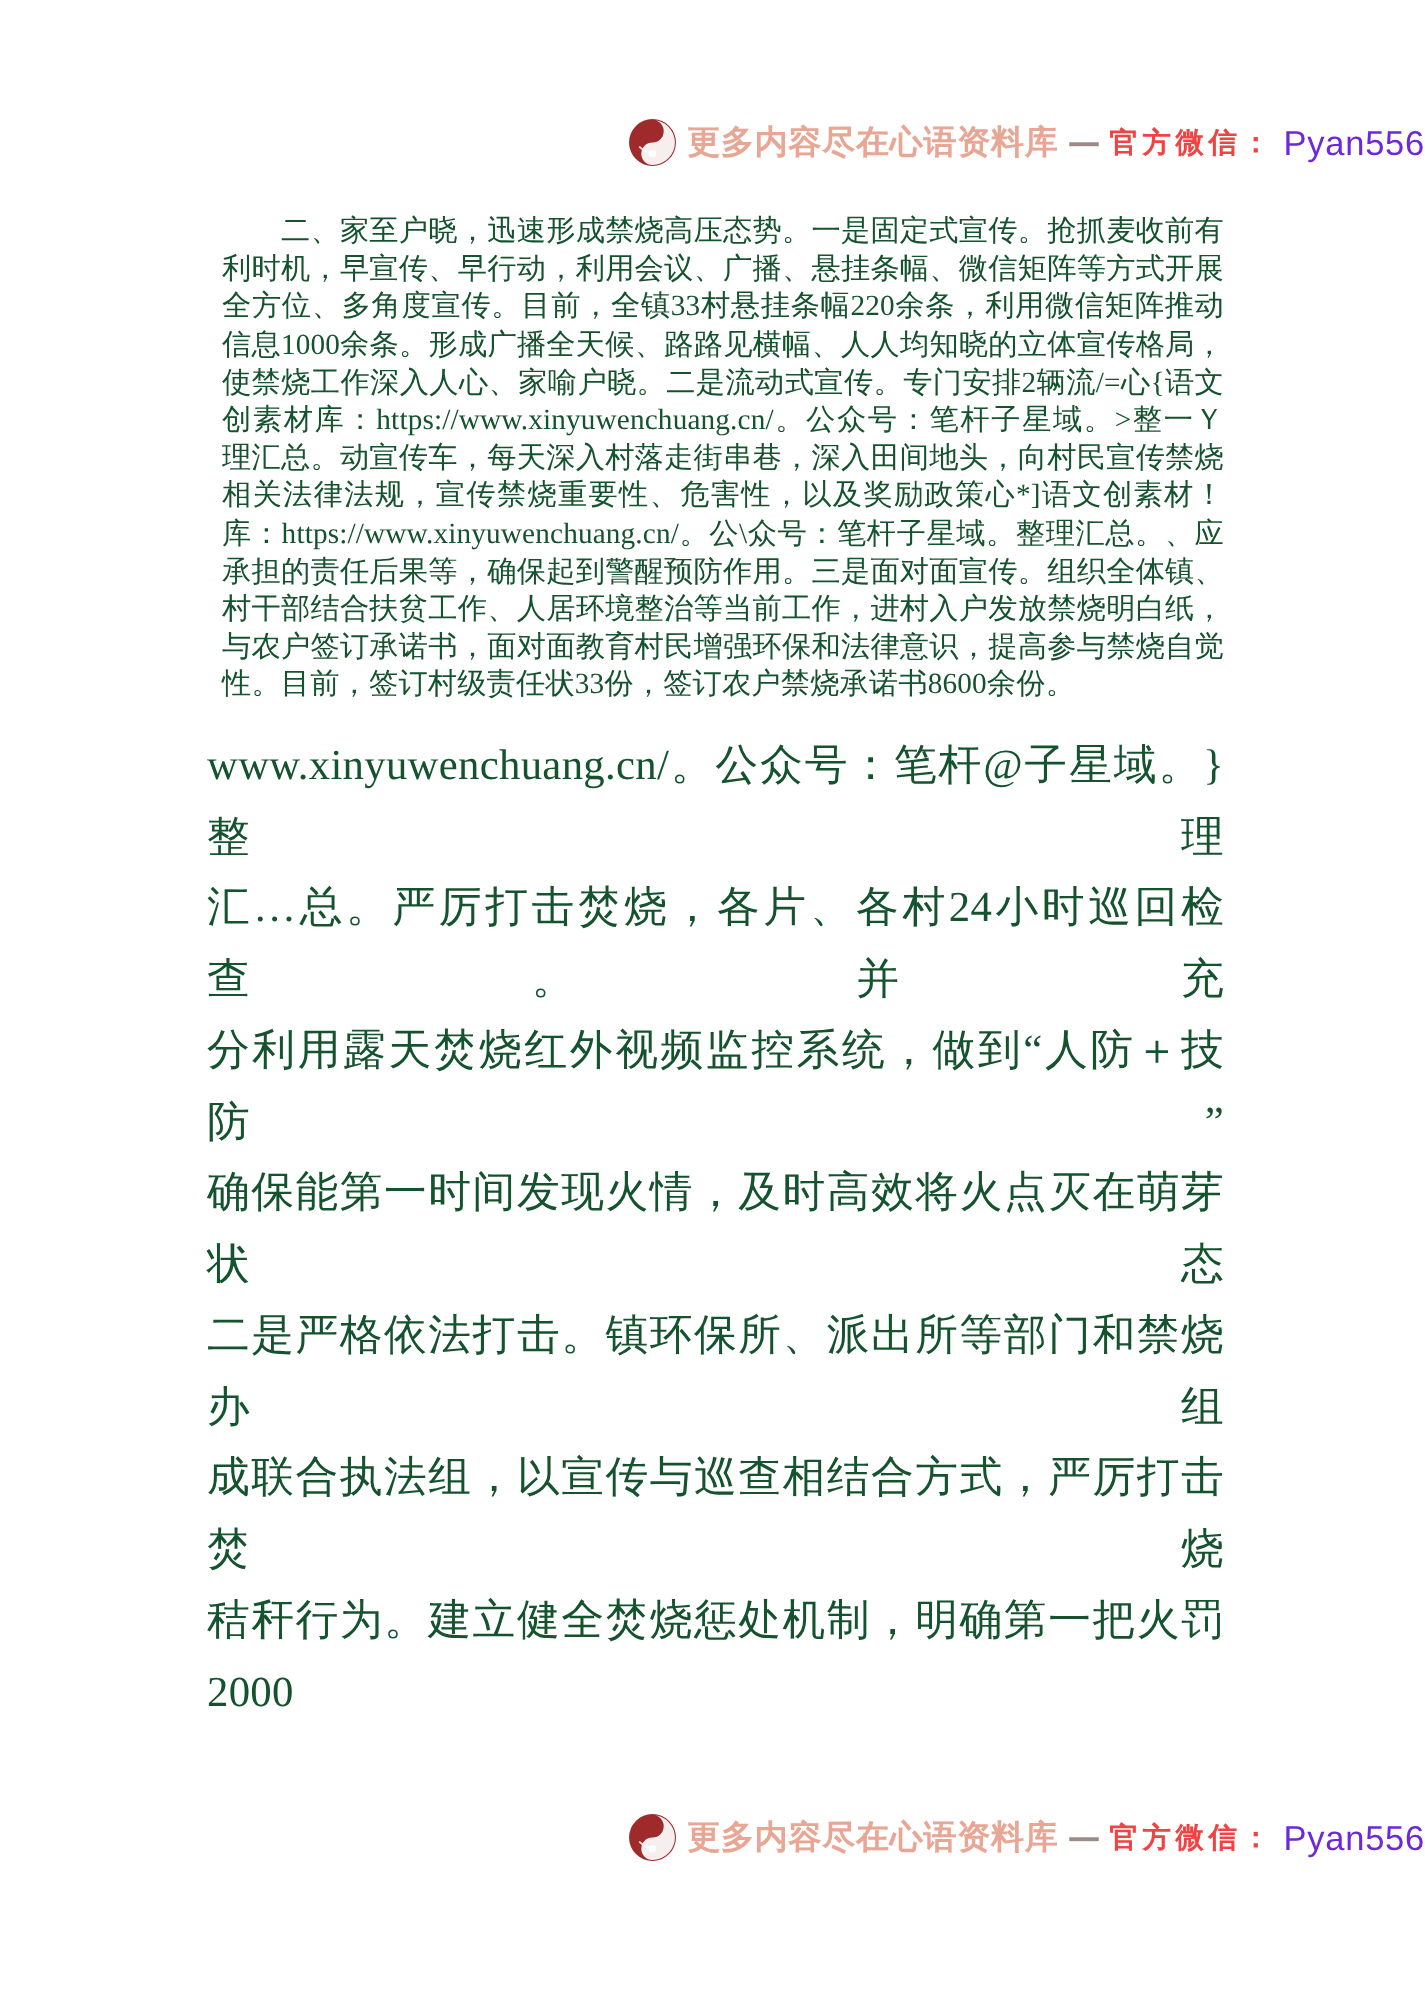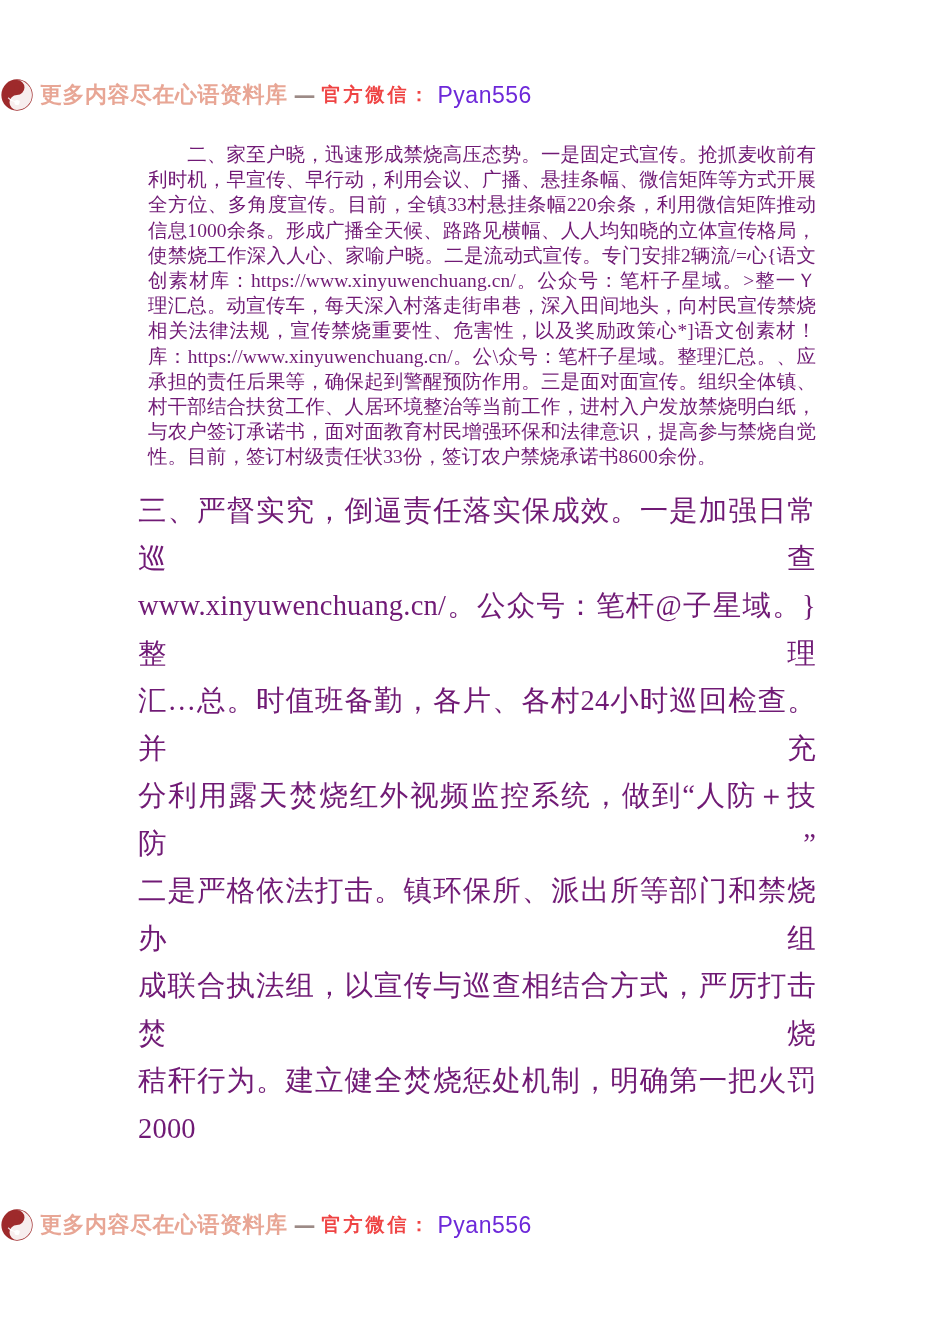--- a/index.html
+++ b/index.html
@@ -22,21 +22,21 @@
     background: #ffffff;
   }
 
   
   .watermark {
     position: absolute;
     left: 0;
     width: 950px;
     display: flex;
     align-items: center;
-    justify-content: flex-start;
+    justify-content: flex-end;
     gap: 6px;
     white-space: nowrap;
   }
   .watermark.header { top: 78px; }
   .watermark.footer { top: 1208px; }
 
   .wm-logo {
     width: 34px;
     height: 34px;
     flex: 0 0 auto;
@@ -69,21 +69,21 @@
     font-size: 23px;
     letter-spacing: 0.5px;
     color: #6d28d9;
   }
 
   
   .block {
     position: absolute;
     text-align: justify;
     text-justify: inter-character;
-    color: #701a75;
+    color: #14532d;
   }
 
   
   .block-small {
     left: 148px;
     top: 142px;
     width: 668px;
     font-size: 19.5px;
     line-height: 25.2px;
     letter-spacing: 0.1px;
@@ -123,24 +123,24 @@
       <span class="wm-dash">—</span>
       <span class="wm-text-official">官方微信：</span>
       <span class="wm-text-id">Pyan556</span>
   </div>
 
   <div class="block block-small">
     <span>　　二、家至户晓，迅速形成禁烧高压态势。一是固定式宣传。抢抓麦收前</span><span>有利时机，早宣传、早行动，利用会议、广播、悬挂条幅、微信矩阵等方式开</span><span>展全方位、多角度宣传。目前，全镇33村悬挂条幅220余条，利用微信矩阵推</span><span>动信息1000余条。形成广播全天候、路路见横幅、人人均知晓的立体宣传格局，</span><span>使禁烧工作深入人心、家喻户晓。二是流动式宣传。专门安排2辆流/=心{语文</span><span>创素材库：https://www.xinyuwenchuang.cn/。公众号：笔杆子星域。&gt;整一Ｙ理</span><span>汇总。动宣传车，每天深入村落走街串巷，深入田间地头，向村民宣传禁烧相</span><span>关法律法规，宣传禁烧重要性、危害性，以及奖励政策心*]语文创素材！库：</span><span>https://www.xinyuwenchuang.cn/。公\众号：笔杆子星域。整理汇总。、应承担</span><span>的责任后果等，确保起到警醒预防作用。三是面对面宣传。组织全体镇、村干</span><span>部结合扶贫工作、人居环境整治等当前工作，进村入户发放禁烧明白纸，与农</span><span>户签订承诺书，面对面教育村民增强环保和法律意识，提高参与禁烧自觉性。</span><span>目前，签订村级责任状33份，签订农户禁烧承诺书8600余份。</span>
   </div>
 
   <div class="block block-large">
-    <span class="spread">三、严督实究，倒逼责任落实保成效。一是加强日常巡查</span>
     <span class="spread">www.xinyuwenchuang.cn/。公众号：笔杆@子星域。}整理</span>
-    <span class="spread">汇…总。时值班备勤，各片、各村24小时巡回检查。并充</span>
+    <span class="spread">汇…总。严厉打击焚烧，各片、各村24小时巡回检查。并充</span>
     <span class="spread">分利用露天焚烧红外视频监控系统，做到“人防＋技防”</span>
+    <span class="spread">确保能第一时间发现火情，及时高效将火点灭在萌芽状态</span>
     <span class="spread">二是严格依法打击。镇环保所、派出所等部门和禁烧办组</span>
     <span class="spread">成联合执法组，以宣传与巡查相结合方式，严厉打击焚烧</span>
     <span class="spread">秸秆行为。建立健全焚烧惩处机制，明确第一把火罚2000</span>
 
   </div>
 
   <div class="watermark footer">
     <svg class="wm-logo" viewBox="0 0 100 100">
       <circle cx="50" cy="50" r="46" fill="#9e2a2b"></circle>
       <path d="M50 6 a44 44 0 0 1 0 88 a22 22 0 0 1 0 -44 a22 22 0 0 0 0 -44 z" fill="#ffffff" opacity="0.92"></path>

